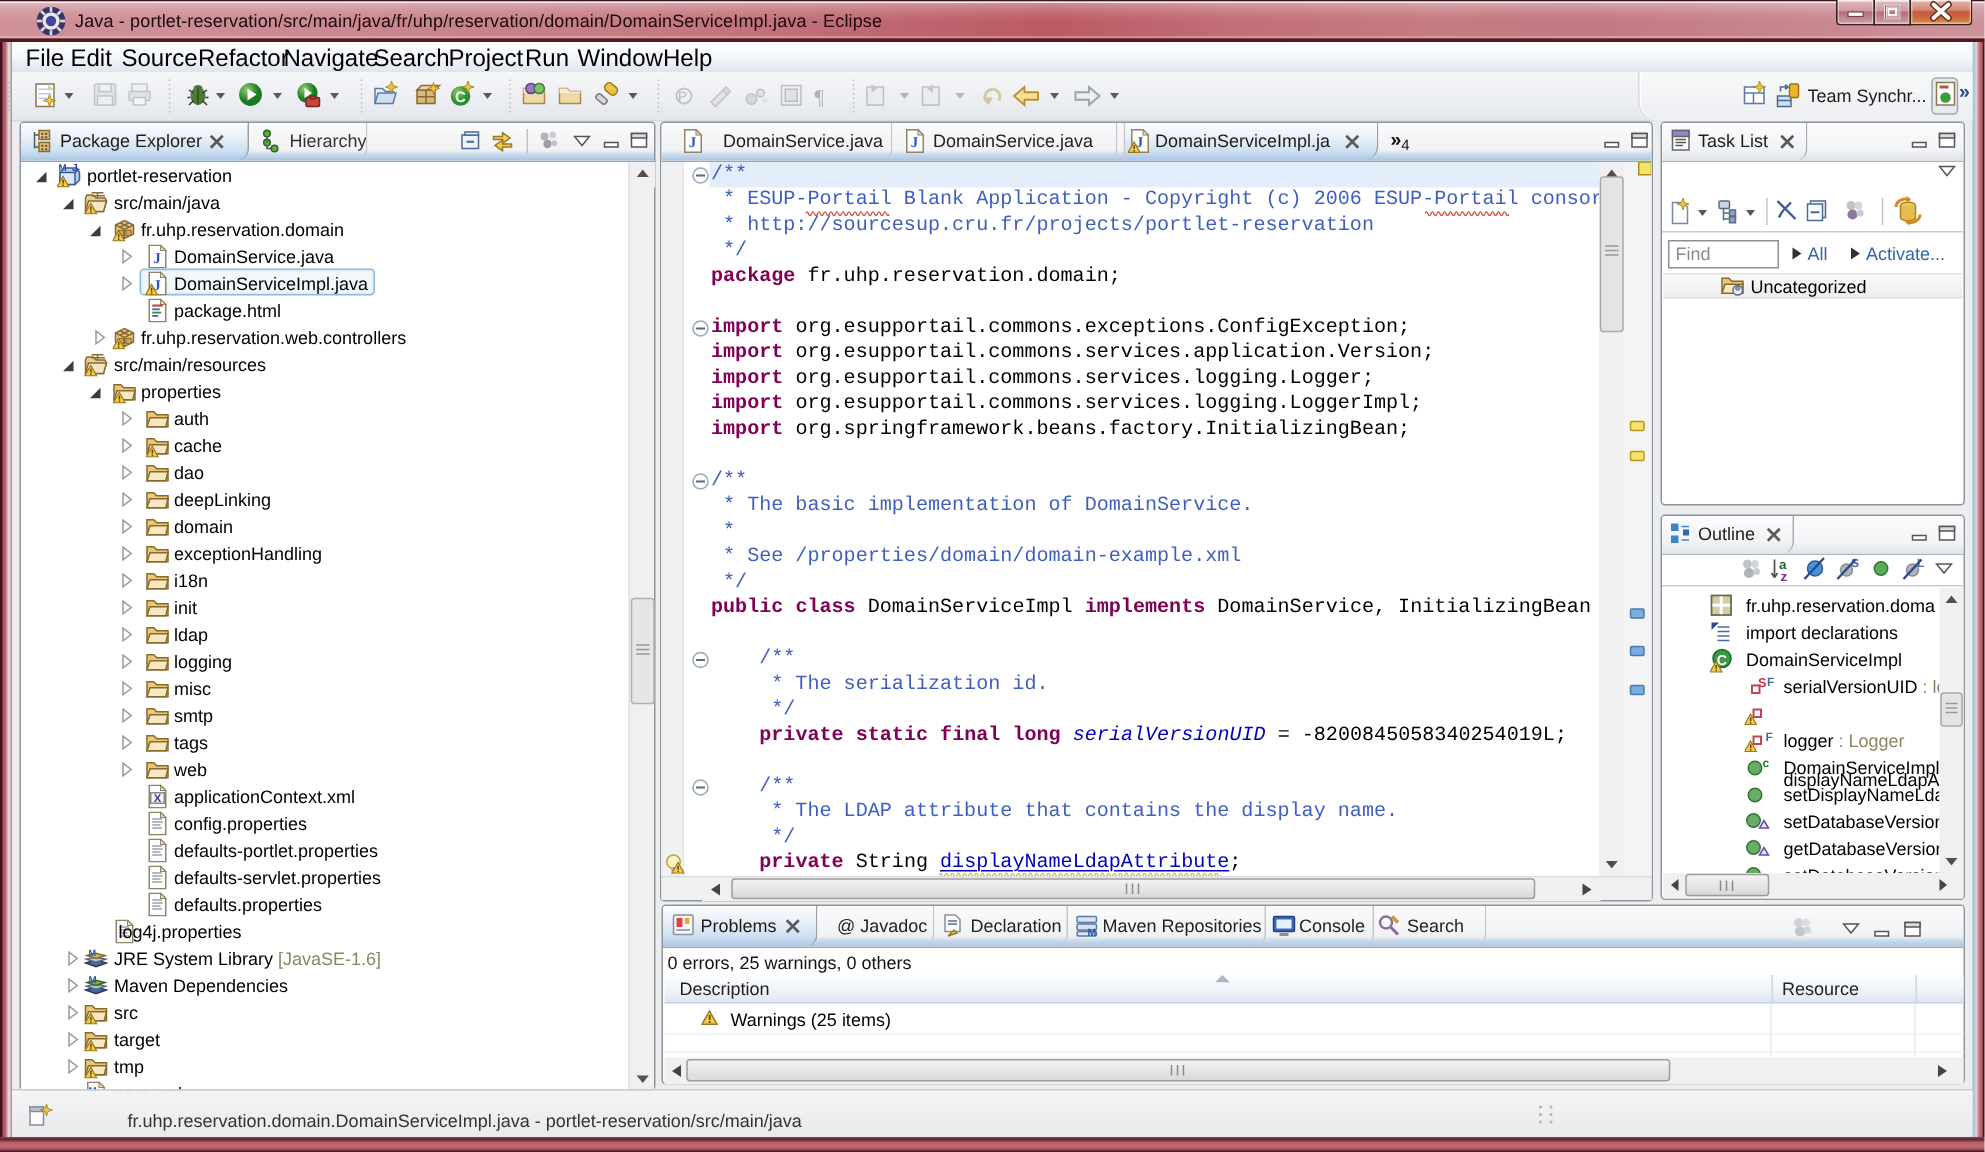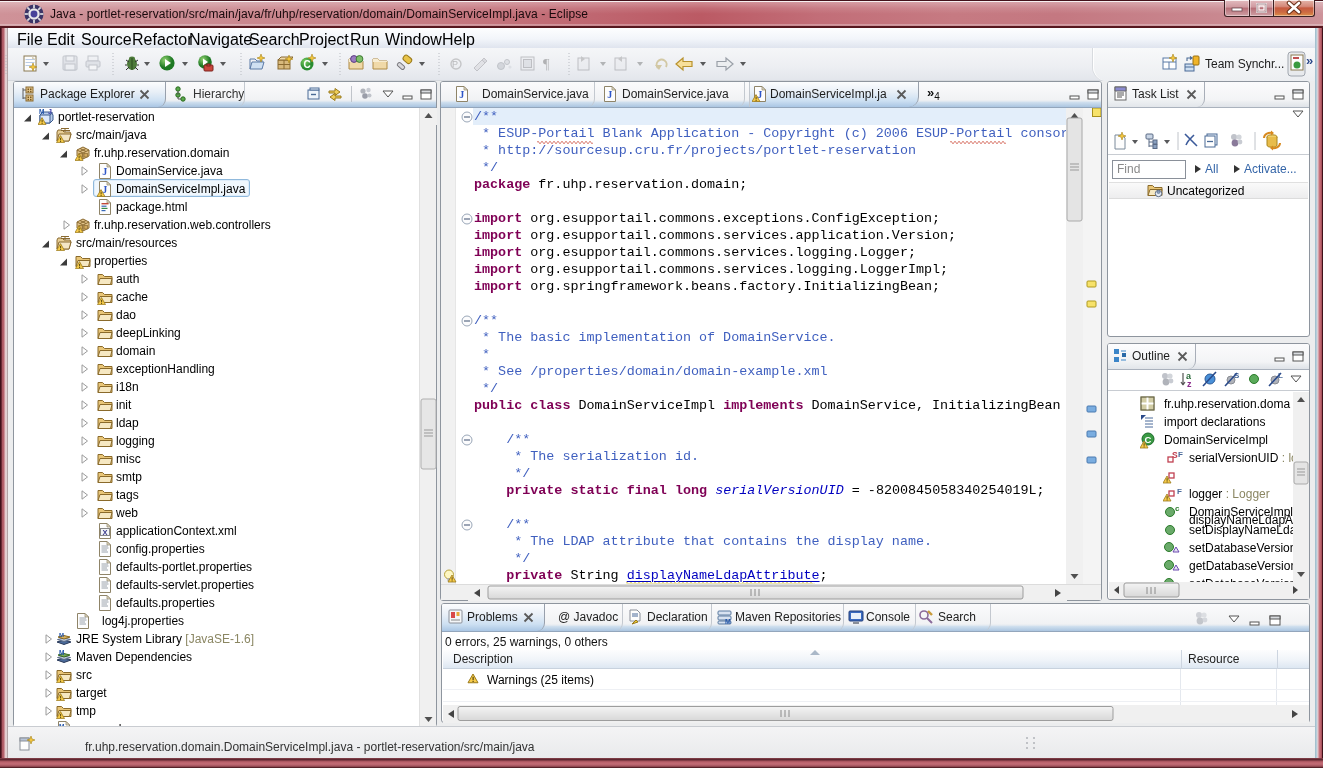--- a/index.html
+++ b/index.html
@@ -714,21 +714,21 @@
           <use href="#i-propf"></use>
         </svg>
 <div class="abs" style="left:102px;top:470px;font-size:12px;white-space:nowrap;">defaults-servlet.properties</div>
 <svg class="abs" style="left:83px;top:487px;" width="16" height="16">
           <use href="#i-propf"></use>
         </svg>
 <div class="abs" style="left:102px;top:488px;font-size:12px;white-space:nowrap;">defaults.properties</div>
 <svg class="abs" style="left:61px;top:505px;" width="16" height="16">
           <use href="#i-propf"></use>
         </svg>
-<div class="abs" style="left:88px;top:506px;font-size:12px;white-space:nowrap;">log4j.properties</div>
+<div class="abs" style="left:65px;top:506px;font-size:12px;white-space:nowrap;">log4j.properties</div>
 <svg class="abs" style="left:30px;top:526px;" width="10" height="10">
           <path d="M2,0.8 L7.5,5 L2,9.2 Z" fill="#fdfdfd" stroke="#9a9a9a"></path>
         </svg>
 <svg class="abs" style="left:42px;top:523px;" width="16" height="16">
           <use href="#i-jre"></use>
         </svg>
 <div class="abs" style="left:62px;top:524px;font-size:12px;white-space:nowrap;">JRE System Library <span style="color:#8a8662">[JavaSE-1.6]</span></div>
 <svg class="abs" style="left:30px;top:544px;" width="10" height="10">
           <path d="M2,0.8 L7.5,5 L2,9.2 Z" fill="#fdfdfd" stroke="#9a9a9a"></path>
         </svg>

